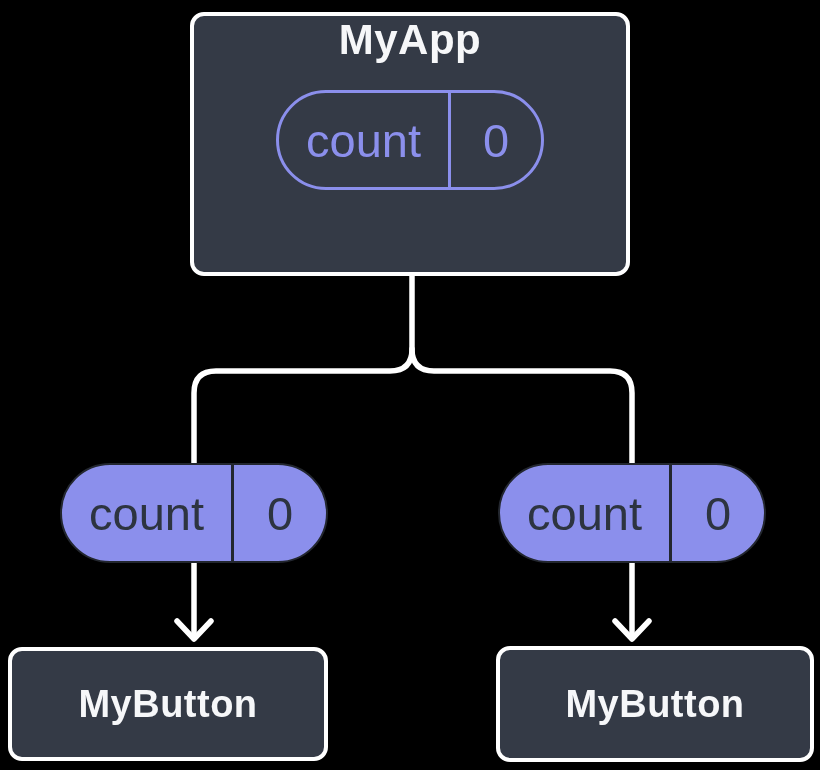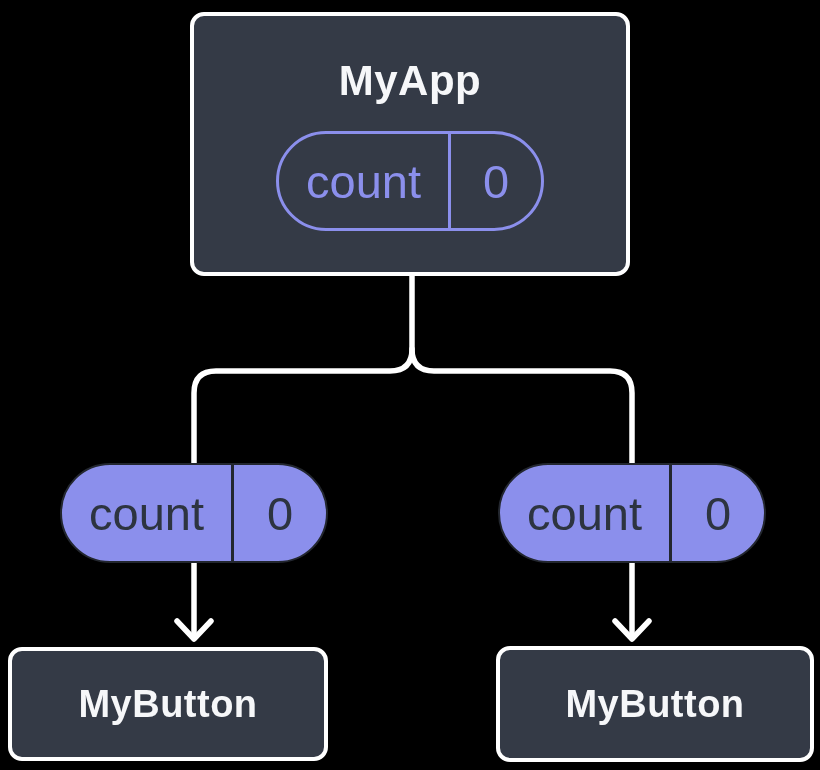--- a/index.html
+++ b/index.html
@@ -26,21 +26,21 @@
     border-radius:14px;
     color:var(--node-text);
   }
   .node-title{
     color:var(--node-text);
     font-weight:700;
     letter-spacing:0.5px;
   }
   .root-node{
     left:190px;top:12px;width:440px;height:264px;
-    display:flex;flex-direction:column;align-items:center;justify-content:center;
+    display:flex;flex-direction:column;align-items:center;
     gap:26px;
   }
   .root-node .node-title{font-size:42px;}
 
   .button-node{
     display:flex;align-items:center;justify-content:center;
   }
   .button-node .node-title{font-size:38px;}
   .button-left{left:8px;top:647px;width:320px;height:114px;}
   .button-right{left:496px;top:646px;width:318px;height:116px;}

